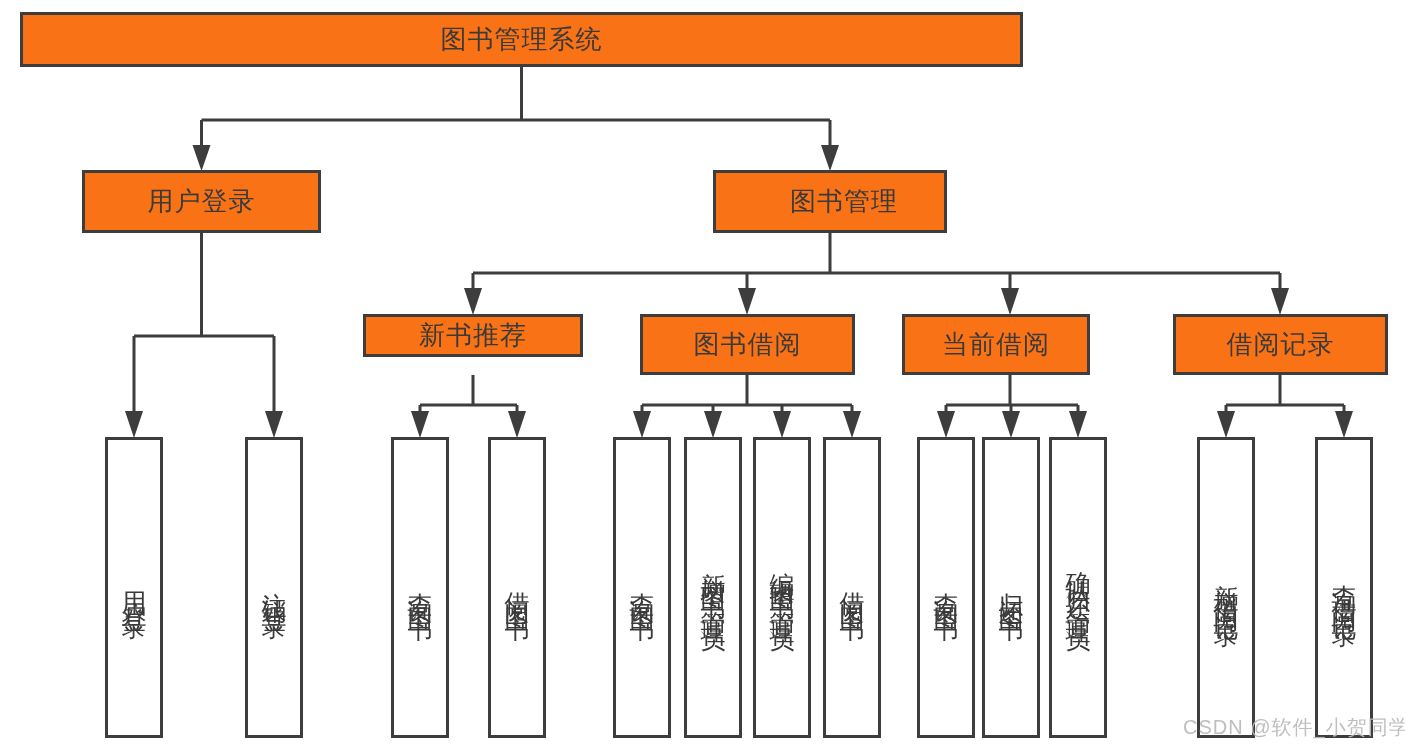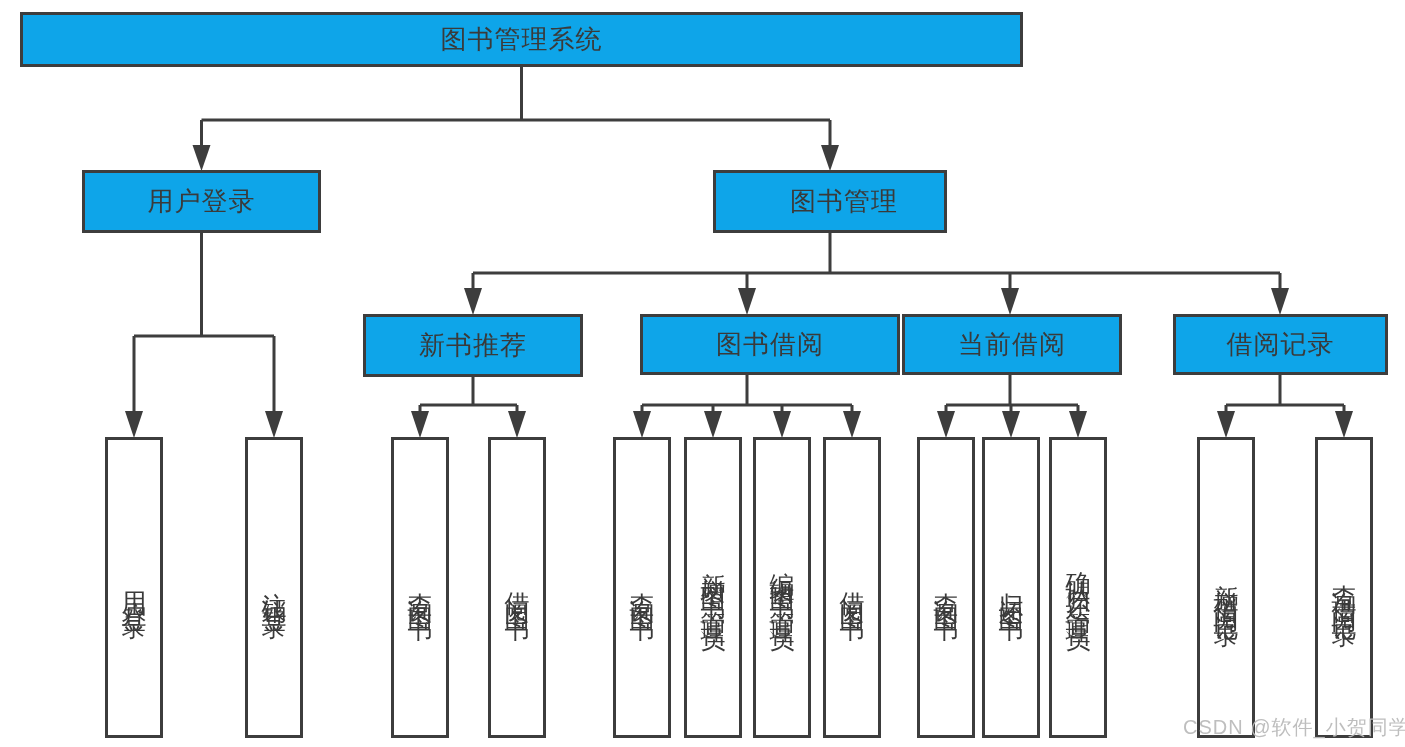--- a/index.html
+++ b/index.html
@@ -10,21 +10,21 @@
     font-family:"Liberation Sans", sans-serif;
     color:#3a3a3a;
     overflow:hidden;
   }
   svg.wires{position:absolute;left:0;top:0;width:1405px;height:747px;}
   svg.wires path{stroke:#3d3d3d;stroke-width:3;fill:none;}
   svg.wires polygon{fill:#3d3d3d;stroke:none;}
   .node{
     position:absolute;
     box-sizing:border-box;
-    background:#0ea5e9;
+    background:#f97316;
     border:3px solid #3d3d3d;
     display:flex;align-items:center;justify-content:center;
     font-size:26px;
     letter-spacing:1px;
     white-space:nowrap;
   }
   .vnode{
     position:absolute;
     box-sizing:border-box;
     background:#ffffff;
@@ -98,23 +98,23 @@
       <polygon points="1217,411 1235,411 1226,438"></polygon>
       <polygon points="1335,411 1353,411 1344,438"></polygon>
     </g>
   </svg>
 
   <div class="node" style="left:20px;top:12px;width:1003px;height:55px;">图书管理系统</div>
 
   <div class="node" style="left:82px;top:170px;width:239px;height:63px;">用户登录</div>
   <div class="node" style="left:713px;top:170px;width:234px;height:63px;padding-left:28px;">图书管理</div>
 
-  <div class="node" style="left:363px;top:314px;width:220px;height:63px;">新书推荐</div>
-  <div class="node" style="left:640px;top:314px;width:260px;height:61px;">图书借阅</div>
-  <div class="node" style="left:902px;top:314px;width:220px;height:61px;">当前借阅</div>
+  <div class="node" style="left:363px;top:314px;width:220px;height:43px;">新书推荐</div>
+  <div class="node" style="left:640px;top:314px;width:215px;height:61px;">图书借阅</div>
+  <div class="node" style="left:902px;top:314px;width:188px;height:61px;">当前借阅</div>
   <div class="node" style="left:1173px;top:314px;width:215px;height:61px;">借阅记录</div>
 
   <div class="vnode" style="left:105px;top:437px;width:58px;height:301px;">用户登录</div>
   <div class="vnode" style="left:245px;top:437px;width:58px;height:301px;">注销登录</div>
 
   <div class="vnode" style="left:391px;top:437px;width:58px;height:301px;">查询图书</div>
   <div class="vnode" style="left:488px;top:437px;width:58px;height:301px;">借阅图书</div>
 
   <div class="vnode" style="left:613px;top:437px;width:58px;height:301px;">查询图书</div>
   <div class="vnode" style="left:684px;top:437px;width:58px;height:301px;">新增图书（管理员）</div>

